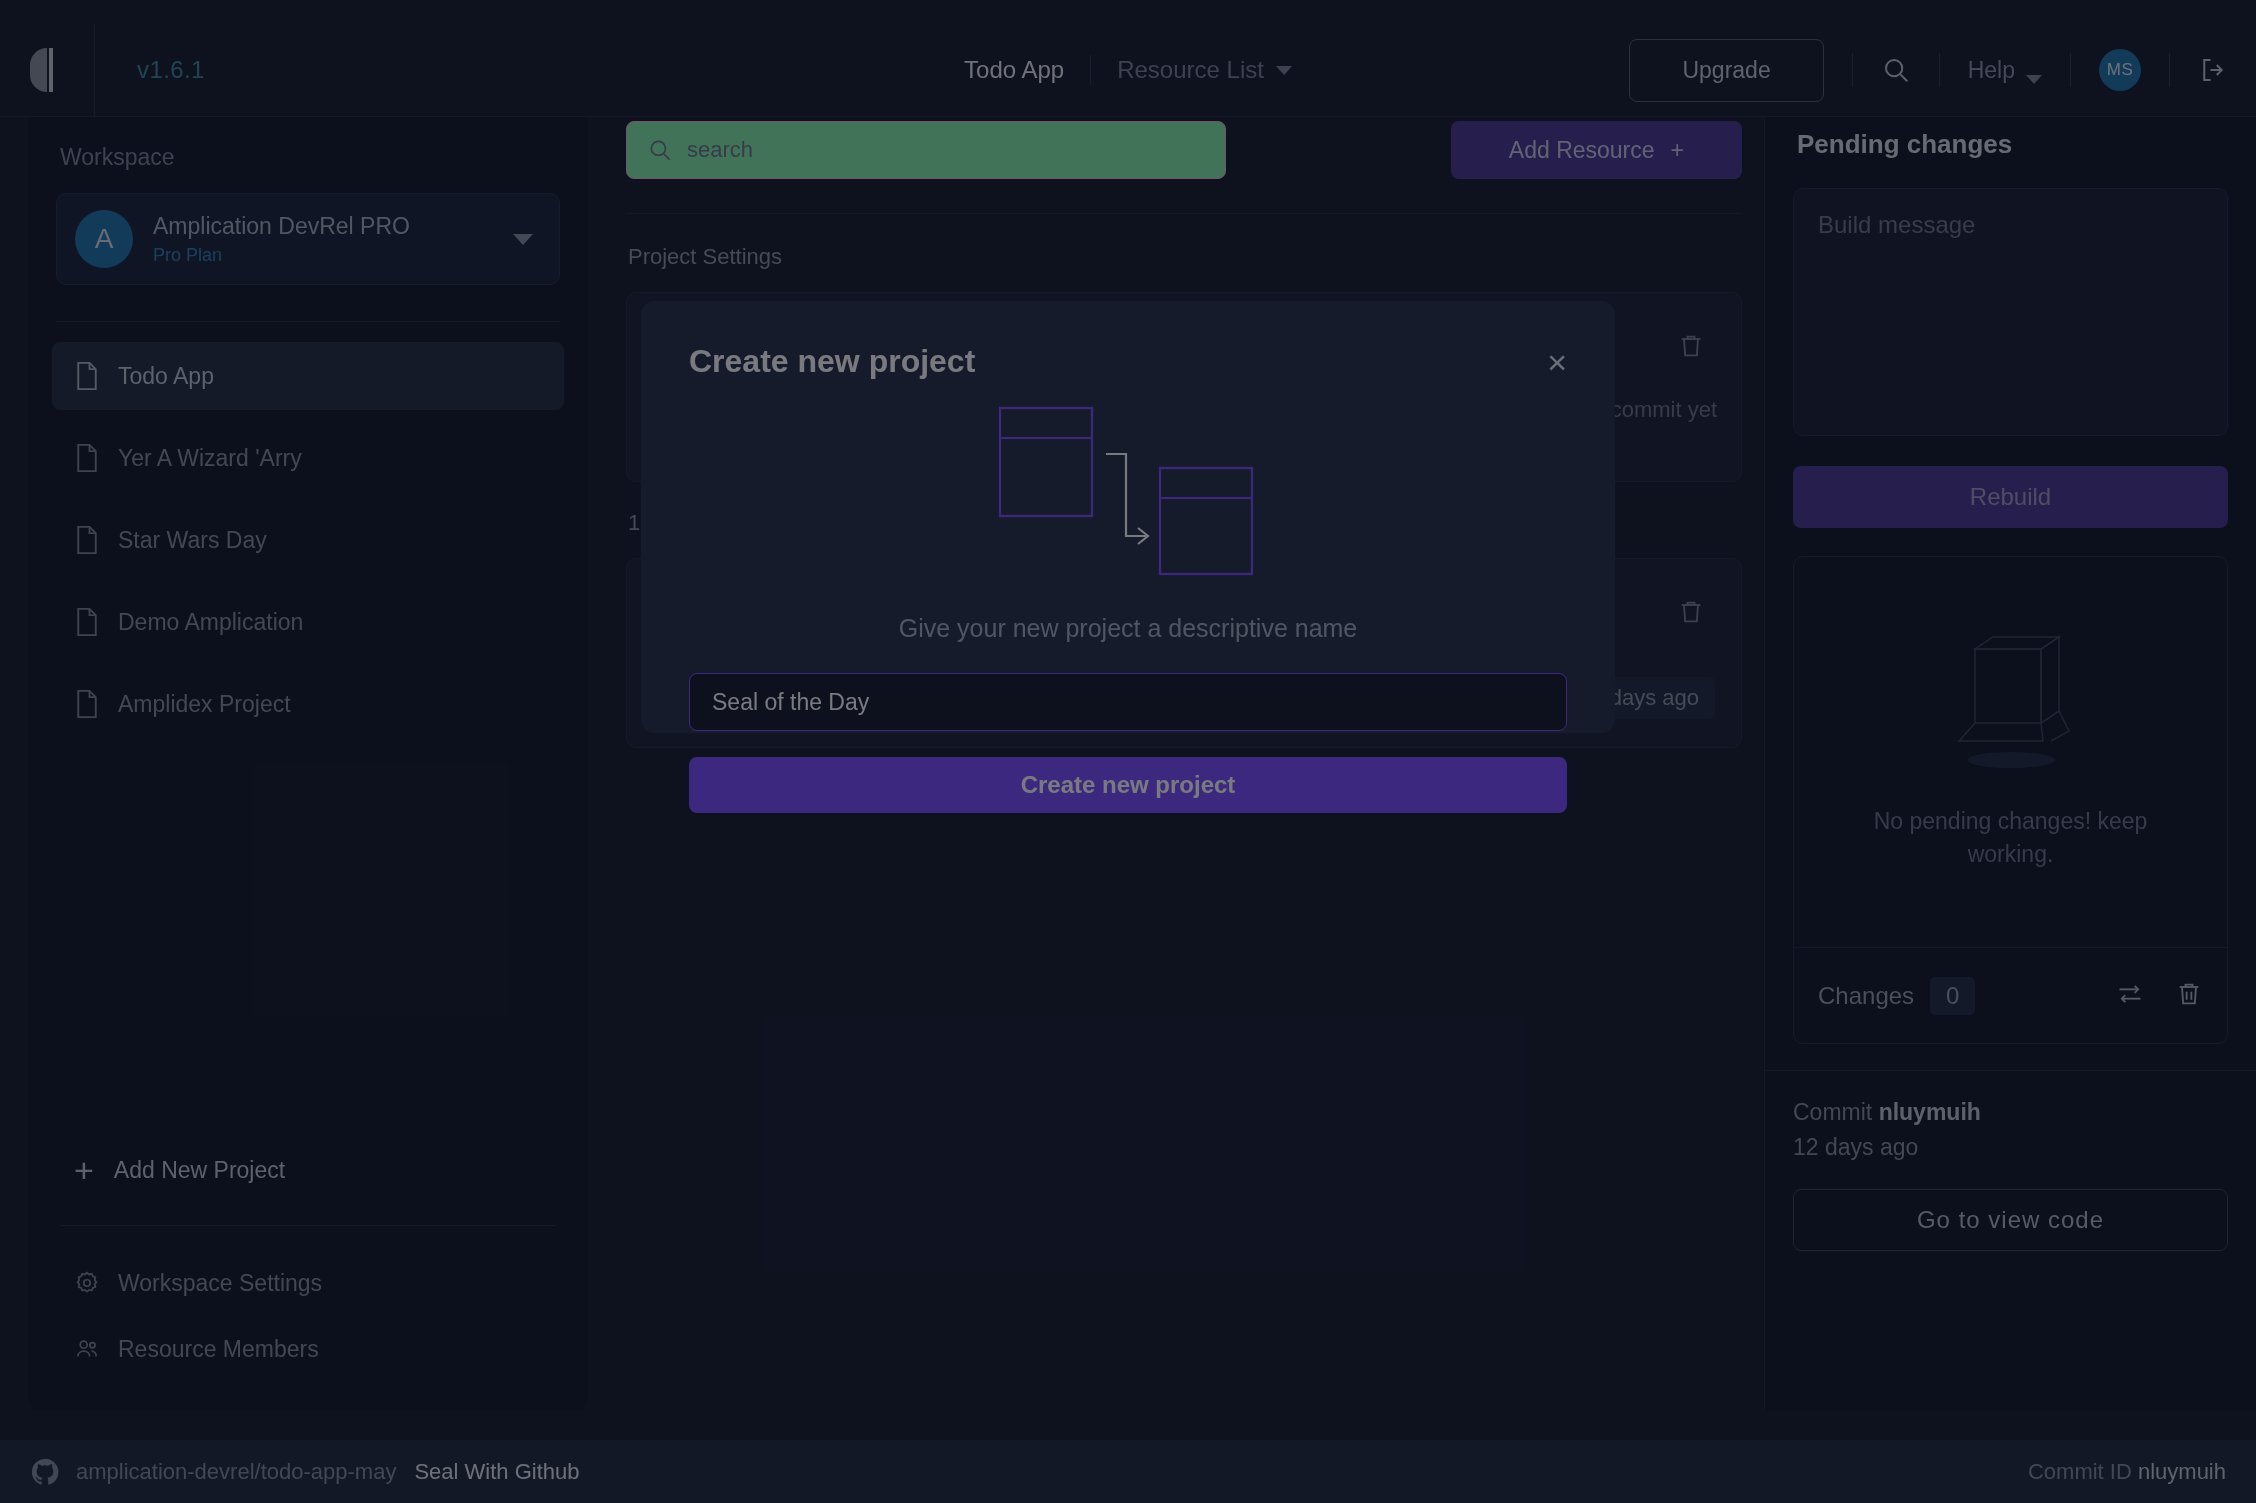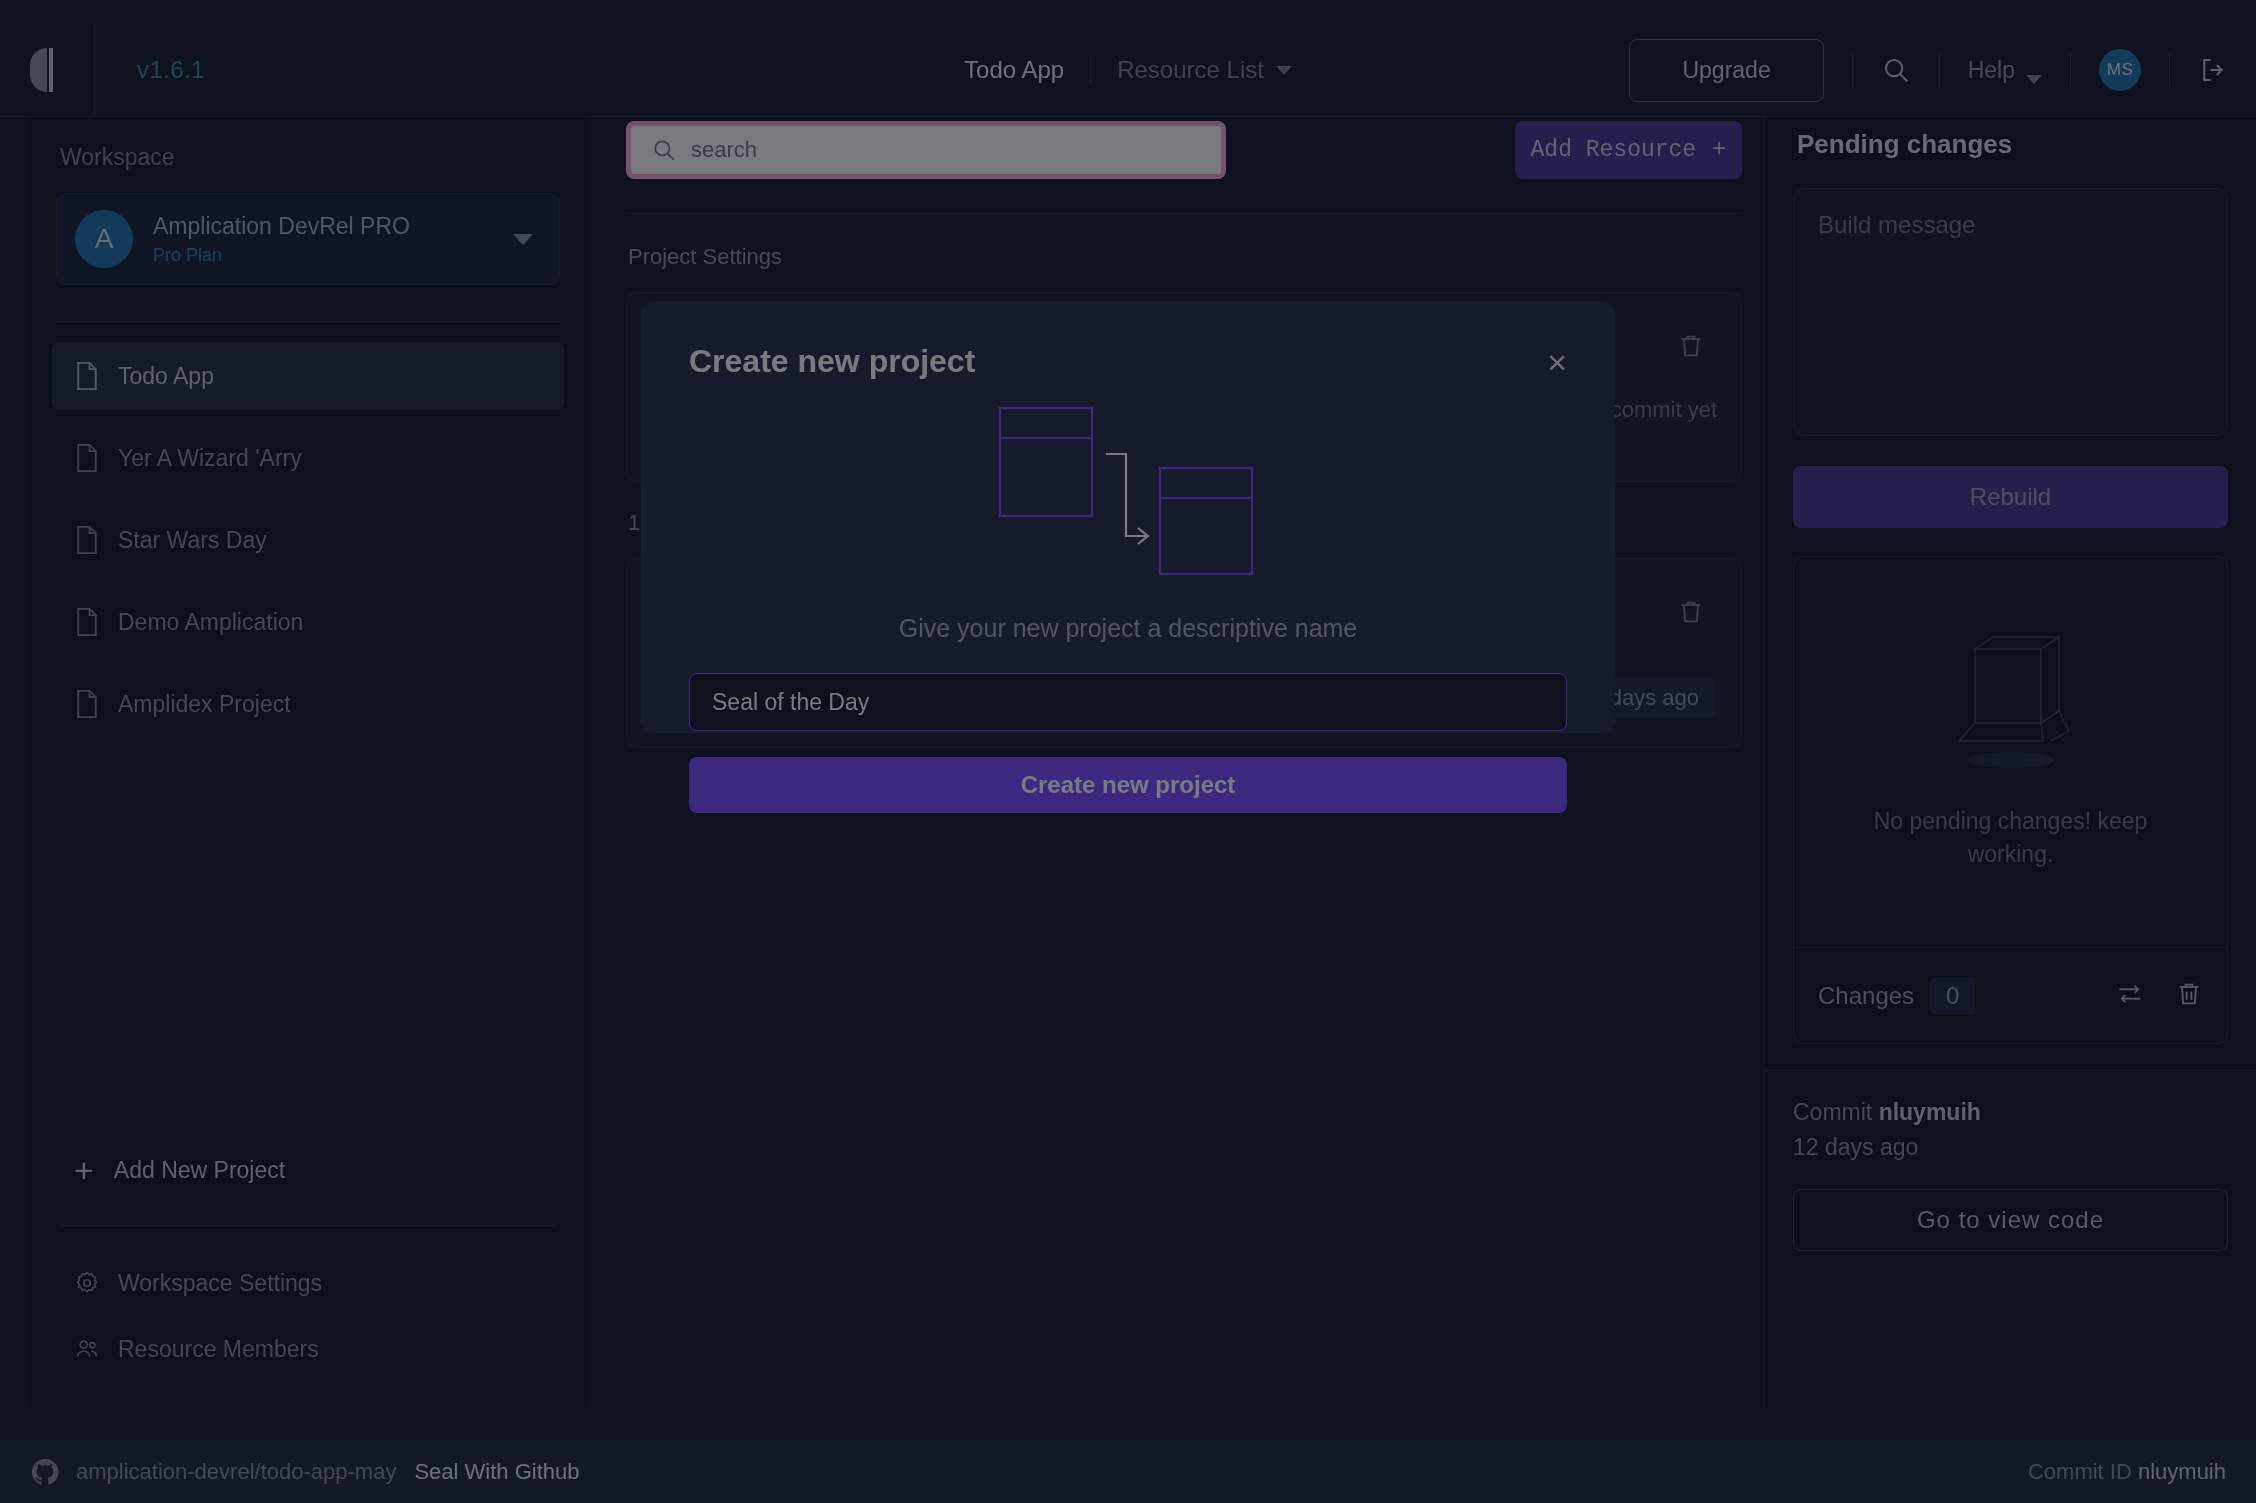--- a/index.html
+++ b/index.html
@@ -107,28 +107,28 @@
     color: #8a8f9f; font-size: 23px; cursor: pointer;
   }
   .side-link .ic { margin-right: 18px; display: flex; }
 
   
   .main {
     position: absolute; left: 604px; top: 93px; width: 1160px; height: 1350px;
   }
   .search-row { display: flex; align-items: center; padding: 28px 22px 0 22px; }
   .search-box {
-    width: 600px; height: 58px; background: #ffffff; border: 5px solid #f9a8d4;
+    width: 600px; height: 58px; background: #86efac; border: 1px solid #f9a8d4;
     border-radius: 8px; display: flex; align-items: center; padding: 0 20px; cursor: text;
   }
   .search-ph { color: #6f7488; font-size: 22px; margin-left: 14px; }
   .add-res-btn {
     margin-left: auto; background: #4a3691; color: #cfc9e8; border: none;
-    border-radius: 8px; height: 58px; padding: 0 16px; font-size: 23px;
-    display: flex; align-items: center; gap: 16px; cursor: pointer; font-family: Liberation Mono, monospace;
+    border-radius: 8px; height: 58px; padding: 0 58px; font-size: 23px;
+    display: flex; align-items: center; gap: 16px; cursor: pointer; font-family: Liberation Sans, sans-serif;
   }
   .main-div { height: 1px; background: #22263a; margin: 34px 22px 0 22px; }
   .sec-title { color: #8f94a6; font-size: 22px; padding: 30px 0 0 24px; }
   .res-card {
     margin: 22px 22px 0 22px; background: #191e33; border: 1px solid #252b43;
     border-radius: 10px; height: 190px; position: relative;
   }
   .trash-slot { position: absolute; right: 36px; top: 38px; cursor: pointer; }
   .faded-txt { position: absolute; color: #6e7389; font-size: 22px; }
   .count-txt { color: #8f94a6; font-size: 22px; padding: 28px 0 0 24px; }

